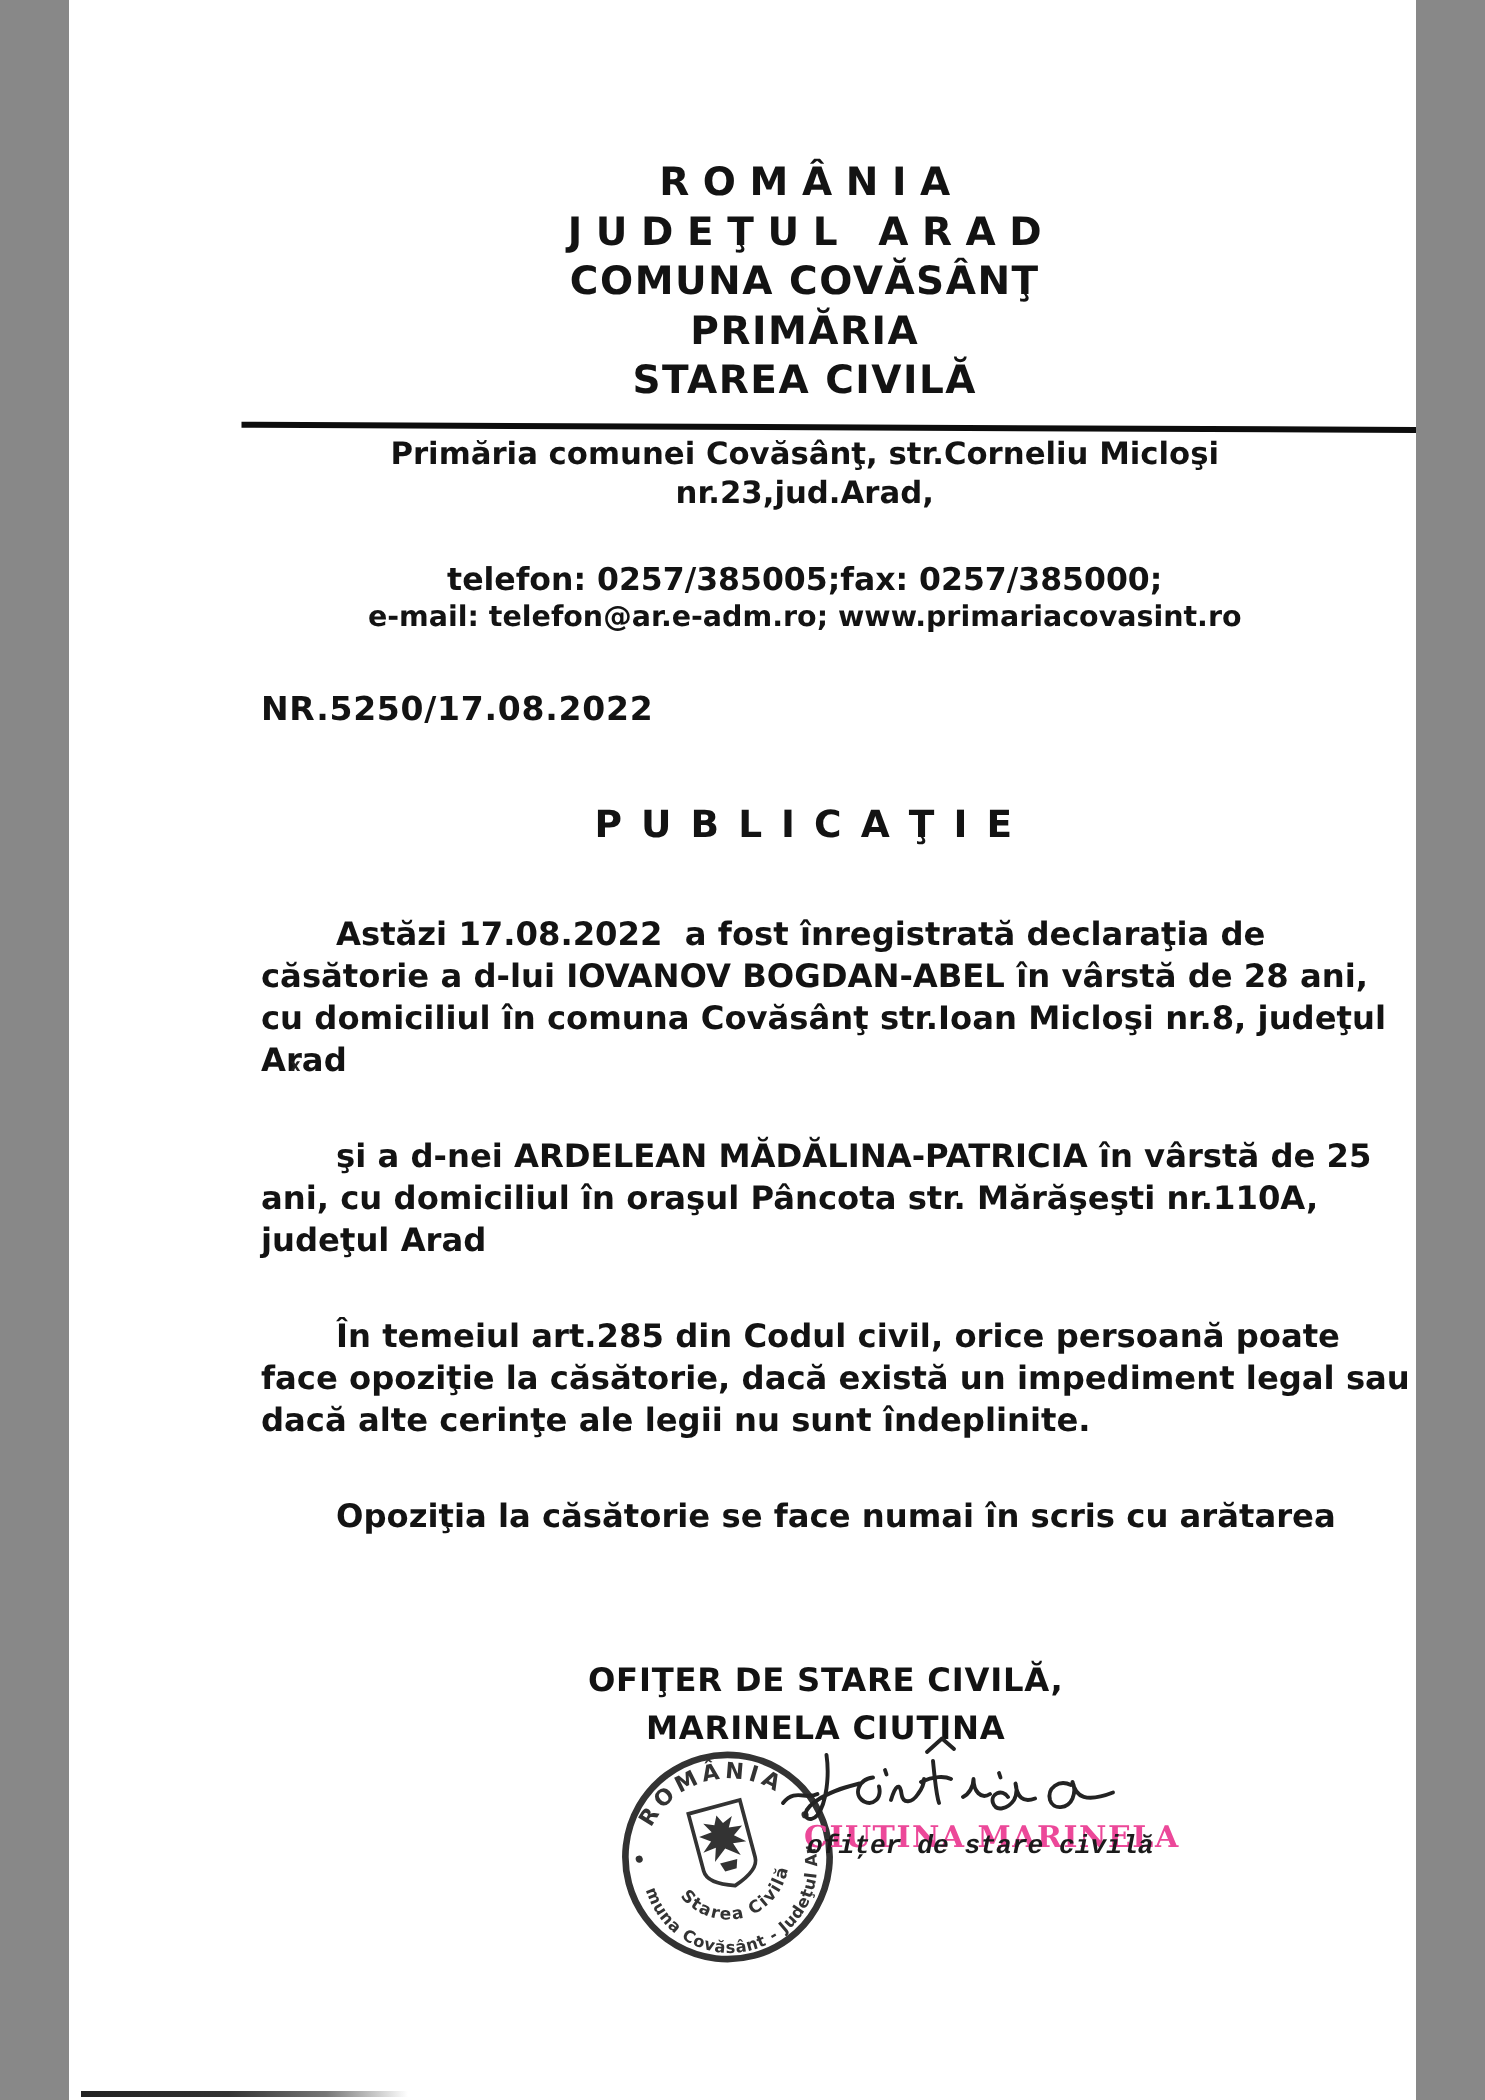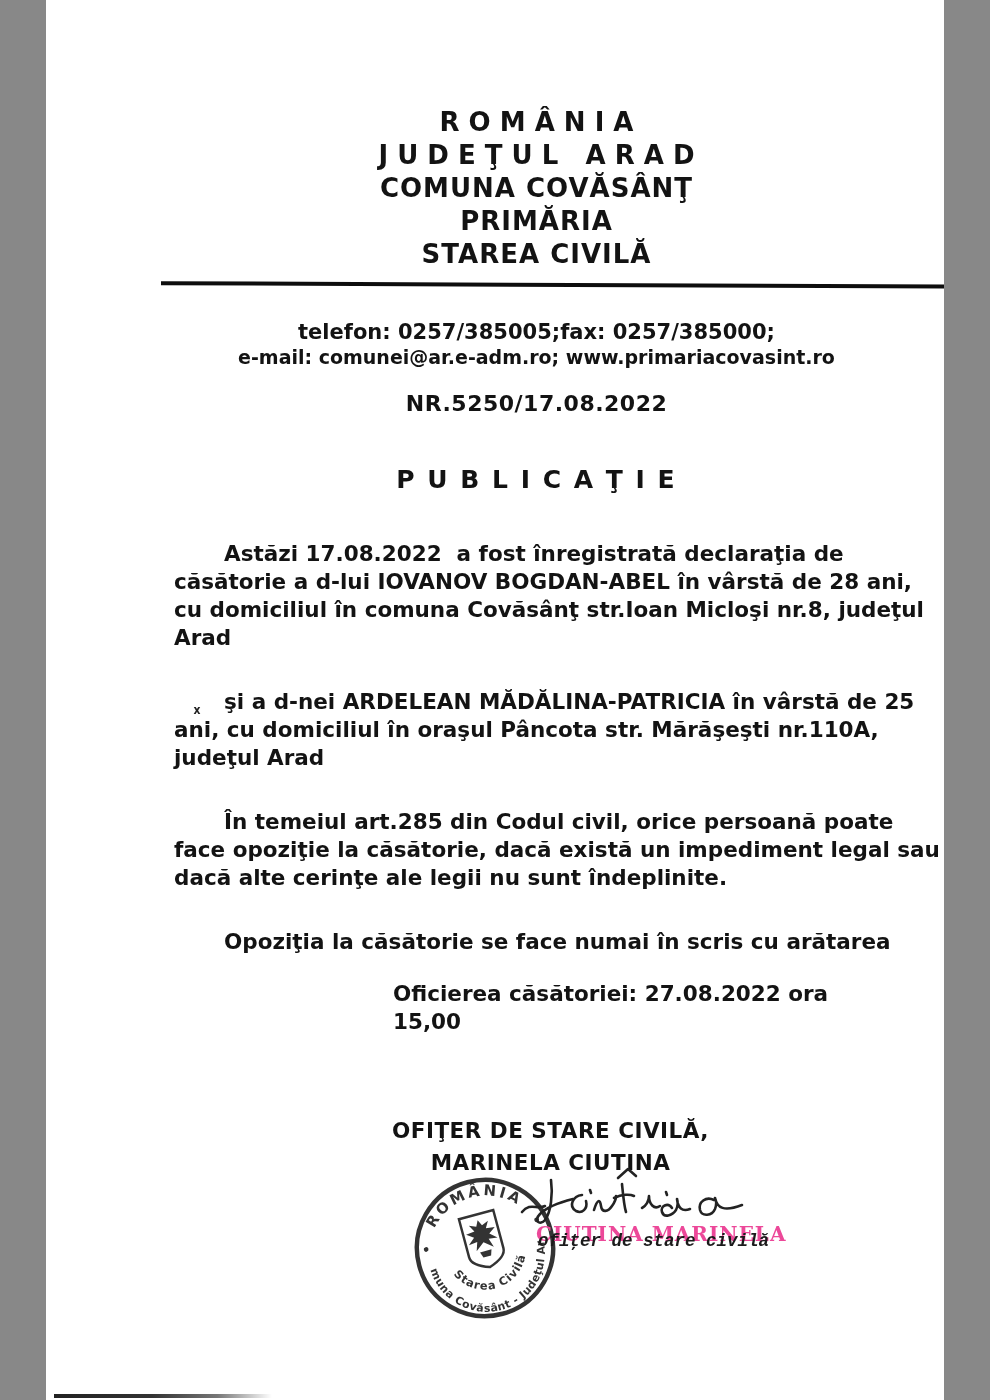--- a/index.html
+++ b/index.html
@@ -26,21 +26,21 @@
     height:4px;background:#0d0d0d;
     width:830px;margin-left:-13px;margin-top:12px;
     transform:rotate(0.25deg);
   }
   
   .contact{text-align:center;margin-top:2px;}
   .contact-l1{font-size:20.5px;line-height:26px;}
   .contact-l2{font-size:21px;line-height:26px;margin-top:32px;}
   .contact-l3{font-size:19px;line-height:25px;}
   
-  .regnum{margin-top:20px;font-size:22px;line-height:27px;letter-spacing:.5px;text-align:center;}
+  .regnum{margin-top:36px;font-size:22px;line-height:27px;letter-spacing:.5px;}
   
   .pub-title{
     margin:48px 0 0 0;text-align:center;
     font-size:25px;line-height:30px;font-weight:700;letter-spacing:2px;
   }
   
   .body-text{margin-top:45px;}
   .line{white-space:pre;font-size:21.5px;line-height:28px;}
   .indent{padding-left:50px;margin-top:36px;}
   
@@ -87,22 +87,23 @@
     <div class="lh-line sp">R O M Â N I A</div>
     <div class="lh-line sp">J U D E Ţ U L   A R A D</div>
     <div class="lh-line lh-caps">COMUNA COVĂSÂNŢ</div>
     <div class="lh-line lh-caps">PRIMĂRIA</div>
     <div class="lh-line lh-caps">STAREA CIVILĂ</div>
   </header>
 
   <div class="rule"></div>
 
   <div class="contact">
+    <div class="contact-l1">Primăria comunei Covăsânţ, str.Corneliu Micloşi nr.23,jud.Arad,</div>
     <div class="contact-l2">telefon: 0257/385005;fax: 0257/385000;</div>
-    <div class="contact-l3">e-mail: comunei@ar.e-adm.ro; www.primariacovasint.ro</div>
+    <div class="contact-l3">e-mail: telefon@ar.e-adm.ro; www.primariacovasint.ro</div>
   </div>
 
   <div class="regnum">NR.5250/17.08.2022</div>
 
   <h1 class="pub-title sp">P U B L I C A Ţ I E</h1>
 
   <div class="body-text">
     <div>
       <div class="line indent">Astăzi 17.08.2022  a fost înregistrată declaraţia de</div>
       <div class="line">căsătorie a d-lui IOVANOV BOGDAN-ABEL în vârstă de 28 ani,</div>
@@ -117,21 +118,20 @@
     <div>
       <div class="line indent">În temeiul art.285 din Codul civil, orice persoană poate</div>
       <div class="line">face opoziţie la căsătorie, dacă există un impediment legal sau</div>
       <div class="line">dacă alte cerinţe ale legii nu sunt îndeplinite.</div>
     </div>
     <div>
       <div class="line indent">Opoziţia la căsătorie se face numai în scris cu arătarea</div>
     </div>
   </div>
 
-  <div class="ceremony">Oficierea căsătoriei: 27.08.2022 ora 15,00</div>
 
   <div class="officer">
     <div>OFIŢER DE STARE CIVILĂ,</div>
     <div>MARINELA CIUTINA</div>
   </div>
 
   <div class="sig-area">
 
     <svg class="stamp-svg" width="148" height="148" viewBox="0 0 150 150">
       <defs>

